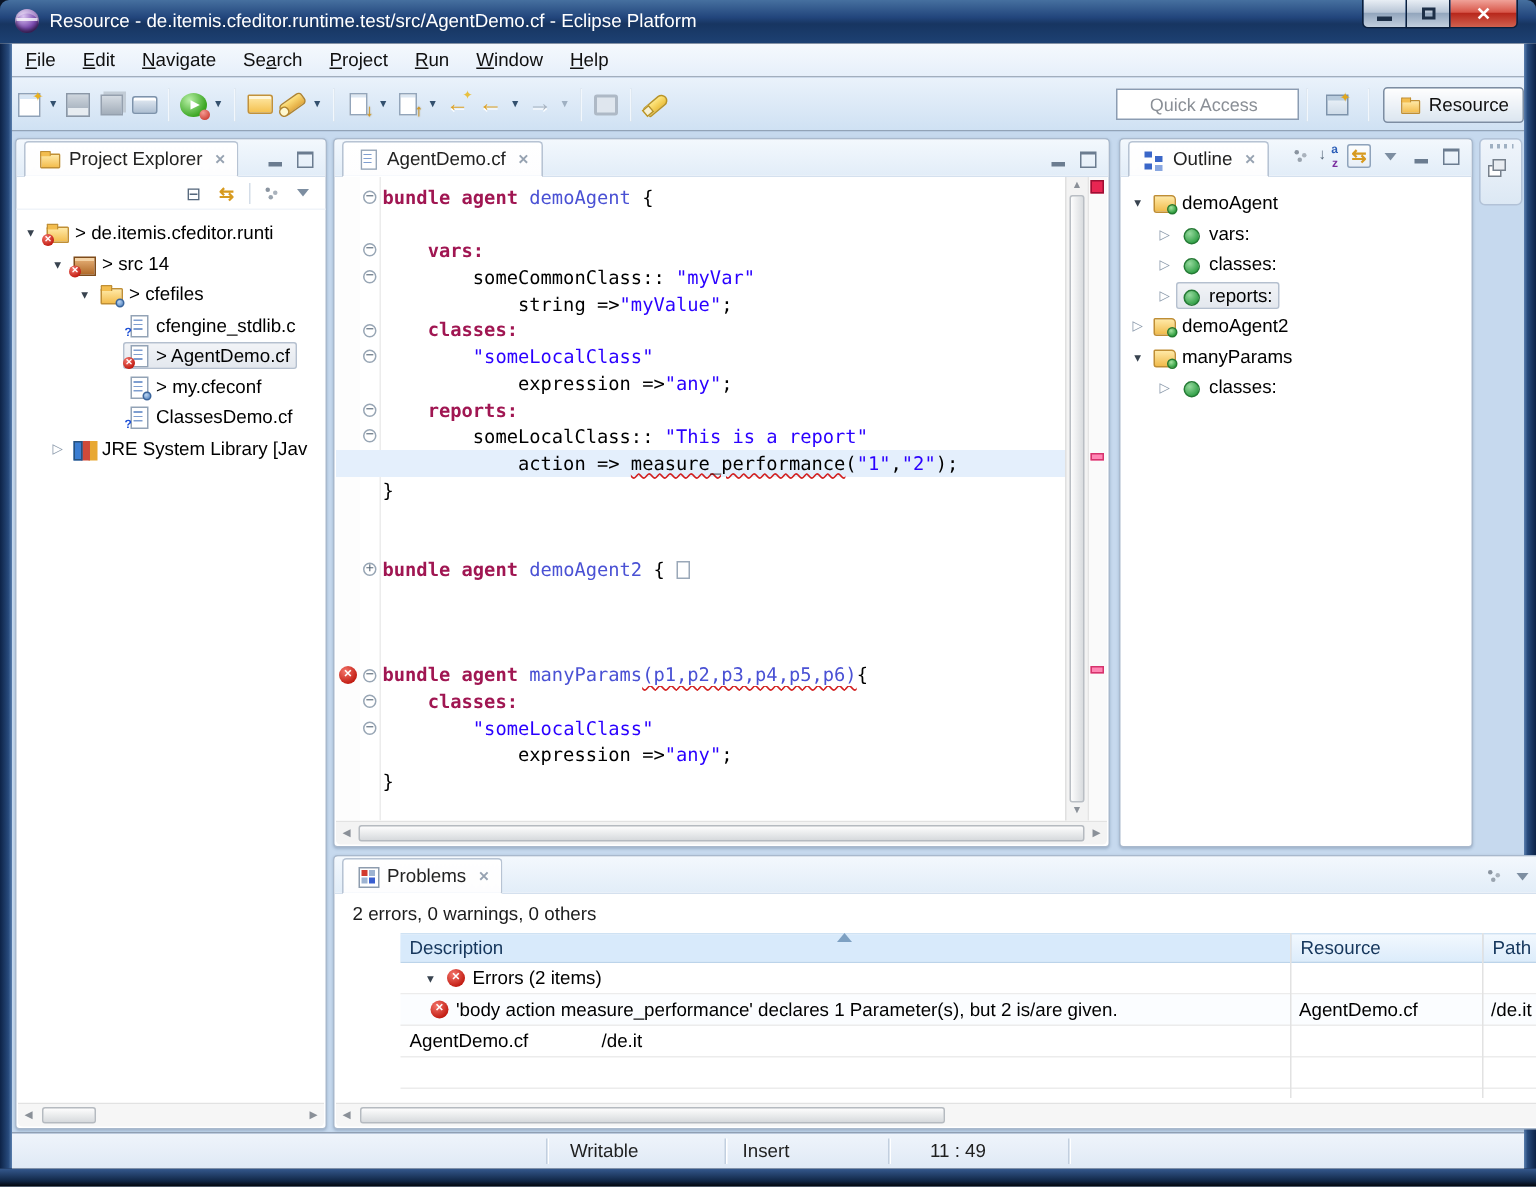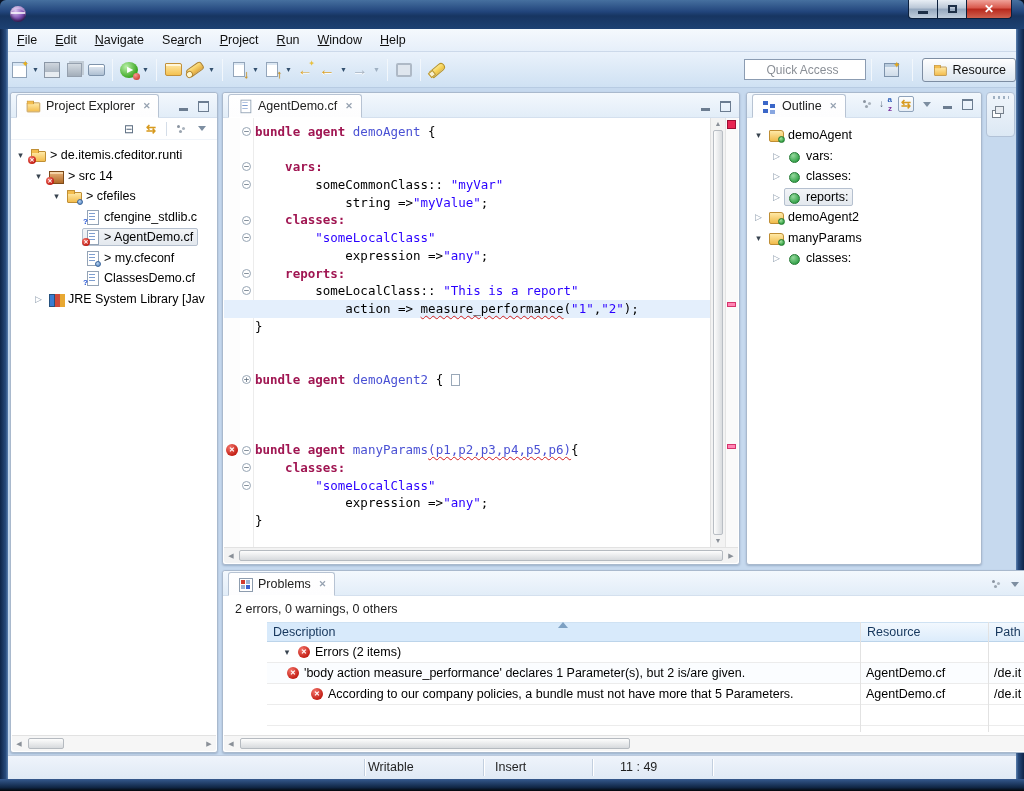--- a/index.html
+++ b/index.html
@@ -182,20 +182,21 @@
     background:repeating-linear-gradient(90deg,#9fb0c2 0 2px, transparent 2px 5px); }
   #fastview .fvico { position:absolute; left:8px; top:13px; width:9px; height:8px; border:1px solid #76808c; background:#e8ecf1; box-shadow:-3px 4px 0 -1px #fff, -3px 4px 0 0 #76808c; }
 
   .scrwrap { position:absolute; left:1px; right:1px; bottom:1px; height:16px; background:#f6f6f6; border-top:1px solid #e2e2e2; border-radius:0 0 3px 3px; }
 </style>
 </head>
 <body>
 
 <div id="titlebar">
   <span id="title-icon"></span>
+  <span id="title-text">Resource - de.itemis.cfeditor.runtime.test/src/AgentDemo.cf - Eclipse Platform</span>
   <div id="winbtns">
     <div class="winbtn">
         <span style="width:10px;height:3px;background:#1d2f47;margin-top:6px;"></span>
       </div>
     <div class="winbtn">
         <span class="maxglyph"></span>
       </div>
     <div class="winbtn" id="btn-close">✕</div>
   </div>
 </div>
@@ -535,24 +536,20 @@
         </div>
         <div class="prow" style="background: rgb(251, 253, 255);">
           <span class="dcell" style="width: 593px; padding-left: 20px;">
             <span class="perr">✕</span>
             <span>'body action measure_performance' declares 1 Parameter(s), but 2 is/are given.</span>
           </span>
           <span style="width: 128px; padding-left: 6px;">AgentDemo.cf</span>
           <span style="flex: 1 1 0%; padding-left: 6px; overflow: hidden; white-space: nowrap;">/de.it</span>
         </div>
         <div class="prow">
-          <span class="dcell" style="width: 593px; padding-left: 44px;">
-            <span class="perr">✕</span>
-            <span>According to our company policies, a bundle must not have more that 5 Parameters.</span>
-          </span>
           <span style="width: 128px; padding-left: 6px;">AgentDemo.cf</span>
           <span style="flex: 1 1 0%; padding-left: 6px; overflow: hidden; white-space: nowrap;">/de.it</span>
         </div>
         <div class="prow"></div>
       </div>
     <div class="colline" style="left:593px;height:110px;"></div>
     <div class="colline" style="left:721px;height:110px;"></div>
   </div>
   <div class="scrwrap">
     <span class="harrow" style="left:0;">◀</span>
@@ -561,19 +558,19 @@
   </div>
 </div>
 
 <div id="fastview">
   <span class="grip"></span>
   <span class="fvico"></span>
 </div>
 
 <div id="statusbar">
   <span class="stsep" style="left:356px;"></span>
-  <span class="stcell" style="left:360px;text-align:center;">Writable</span>
+  <span class="stcell" style="left:372px;text-align:center;">Writable</span>
   <span class="stsep" style="left:475px;"></span>
   <span class="stcell" style="left:487px;">Insert</span>
   <span class="stsep" style="left:584px;"></span>
   <span class="stcell" style="left:612px;">11 : 49</span>
   <span class="stsep" style="left:704px;"></span>
 </div>
 
 </body></html>

